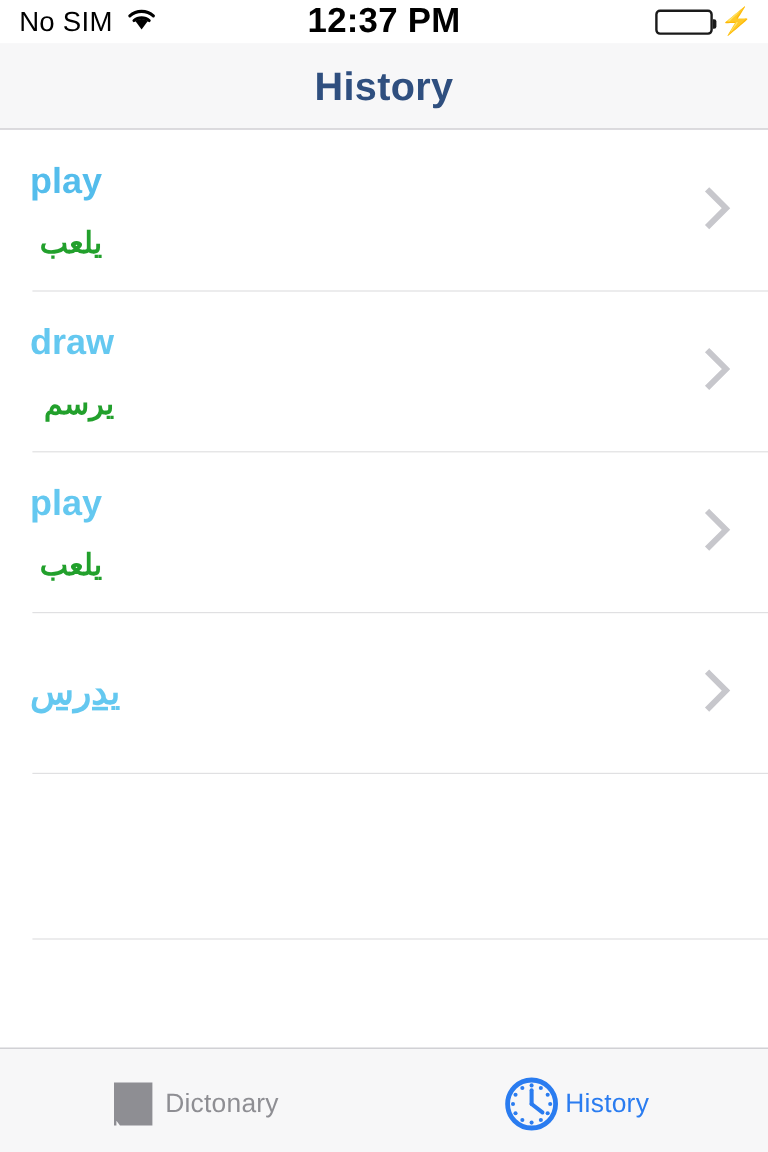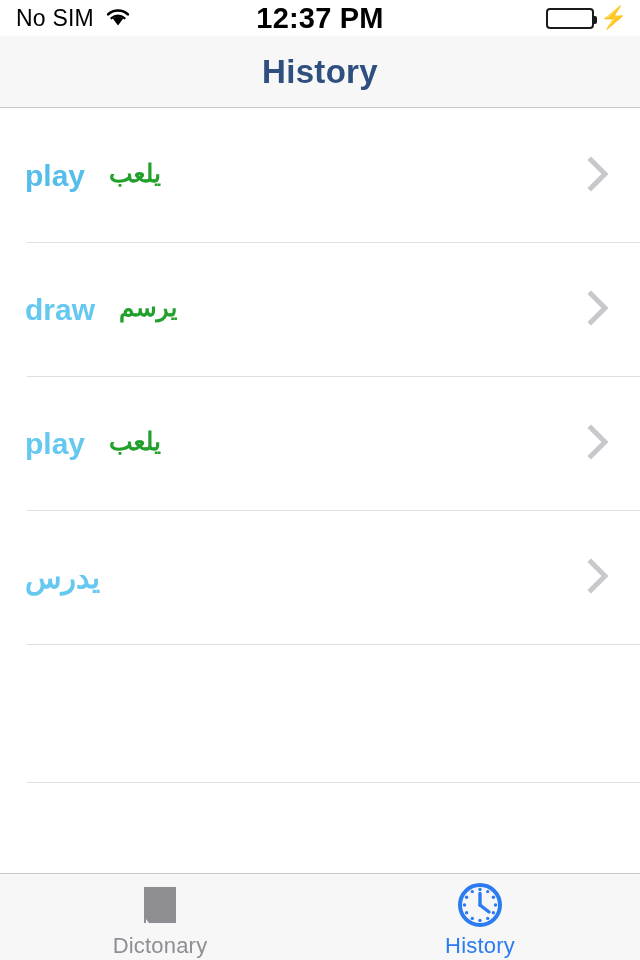--- a/index.html
+++ b/index.html
@@ -51,46 +51,46 @@
     background:#ffffff;
   }
   .row {
     position:relative; width:640px; height:134px;
     display:flex; align-items:center;
   }
   .row::after {
     content:""; position:absolute; left:27px; right:0; bottom:0;
     height:1.5px; background:#e0e0e2;
   }
-  .row-text { padding-left:25px; display:flex; flex-direction:row; justify-content:flex-start; gap:24px; }
+  .row-text { padding-left:25px; display:flex; flex-direction:column; justify-content:flex-start; gap:24px; }
   .row-title {
     font-size:30px; font-weight:700; color:#64c8f0; line-height:1;
   }
   .row-title.strong { color:#54bdec; }
   .row-sub {
     font-size:25px; color:#22a02c; line-height:1; font-weight:700;
     direction:rtl; unicode-bidi:plaintext;
   }
-  .row-title.rtl { direction:rtl; unicode-bidi:plaintext; }
+  .row-title.rtl { direction:rtl; unicode-bidi:plaintext;text-decoration:underline; }
   .chev {
     position:absolute; right:28px; top:50%; transform:translateY(-50%);
   }
   .row.empty { height:138px; }
   .row.empty::after { background:#e0e0e2; }
   .tail { width:640px; height:90px; }
 
   
   .tabbar {
     position:absolute; bottom:0; left:0; width:640px; height:87px;
     background:#f7f7f8;
     border-top:1.5px solid #c8c7cc;
     display:flex;
   }
   .tab {
-    flex:1; display:flex; flex-direction:column;
+    flex:1; display:flex; flex-direction:row;
     align-items:center; justify-content:center; gap:4px;
     padding-top:6px;
   }
   .tab-icon { height:48px; display:flex; align-items:center; justify-content:center; }
   .tab-label { font-size:22px; color:#8e8e93; letter-spacing:0.2px; }
   .tab.active .tab-label { color:#2a7cf0; }
 </style>
 </head>
 <body>
 

